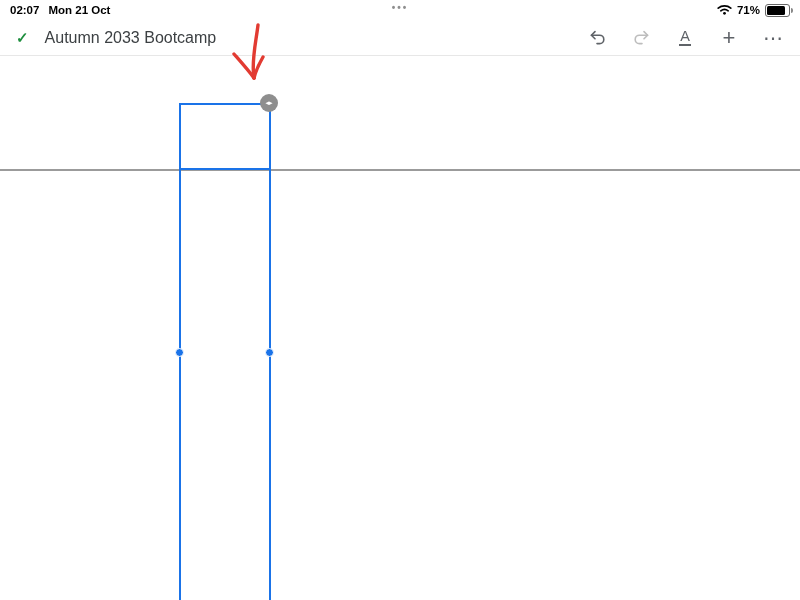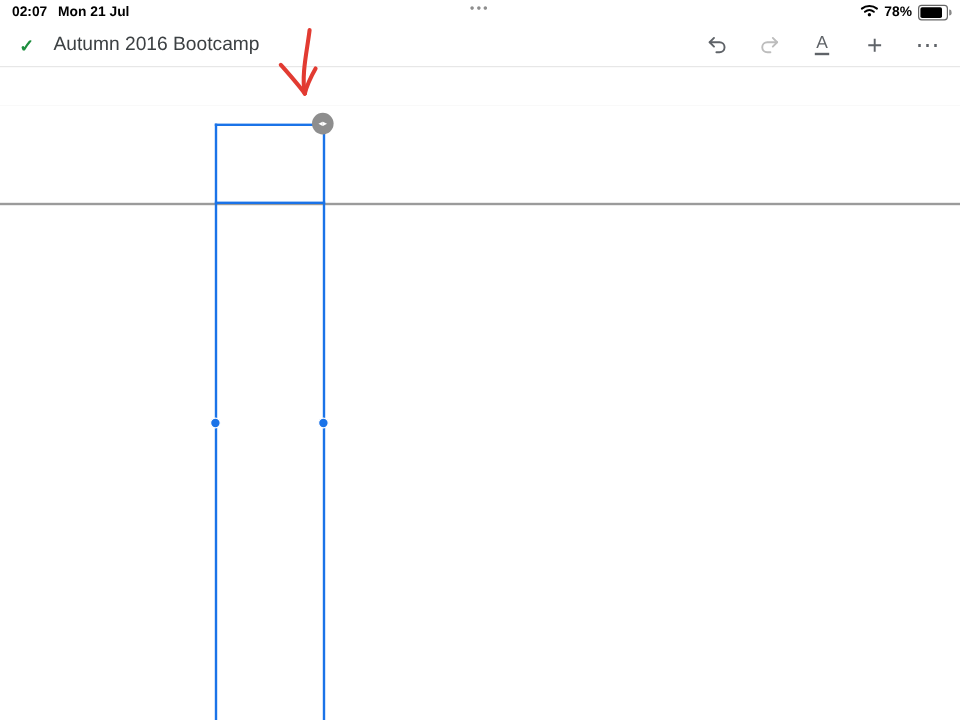--- a/index.html
+++ b/index.html
@@ -71,42 +71,42 @@
                  color:#fff;font-size:7px;display:flex;align-items:center;justify-content:center;
                  letter-spacing:0;pointer-events:auto;}
   .arrow-svg{position:absolute;top:0;left:0;width:800px;height:600px;pointer-events:none;}
 </style>
 </head>
 <body>
 
 <div class="statusbar">
   <div class="sb-left">
     <span>02:07</span>
-    <span>Mon 21 Jul</span>
+    <span>Mon 21 Oct</span>
   </div>
   <div class="sb-center">•••</div>
   <div class="sb-right">
     <span>
       <svg width="15" height="11" viewBox="0 0 15 11">
         <path d="M1.2 4.2 C4.8 1.2 10.2 1.2 13.8 4.2" fill="none" stroke="#000" stroke-width="1.7" stroke-linecap="round"></path>
         <path d="M3.8 6.8 C6 5 9 5 11.2 6.8" fill="none" stroke="#000" stroke-width="1.7" stroke-linecap="round"></path>
         <circle cx="7.5" cy="9.3" r="1.4" fill="#000"></circle>
       </svg>
     </span>
-    <span>78%</span>
+    <span>71%</span>
     <span class="batt">
       <span class="batt-fill"></span>
         <span class="batt-tip"></span>
     </span>
   </div>
 </div>
 
 <div class="toolbar">
   <span class="check">✓</span>
-  <span class="doc-title">Autumn 2016 Bootcamp</span>
+  <span class="doc-title">Autumn 2033 Bootcamp</span>
   <div class="tb-icons">
     <span class="tb-btn">
       <svg width="19" height="19" viewBox="0 0 19 19">
         <path d="M7 3.6 L3.4 7.2 L7 10.8" fill="none" stroke="#5f6368" stroke-width="1.6" stroke-linecap="round" stroke-linejoin="round"></path>
         <path d="M3.4 7.2 H11.6 a4.2 4.2 0 0 1 0 8.4 H9" fill="none" stroke="#5f6368" stroke-width="1.6" stroke-linecap="round"></path>
       </svg>
     </span>
     <span class="tb-btn">
       <svg width="19" height="19" viewBox="0 0 19 19">
         <path d="M12 3.6 L15.6 7.2 L12 10.8" fill="none" stroke="#bdbdbd" stroke-width="1.6" stroke-linecap="round" stroke-linejoin="round"></path>

